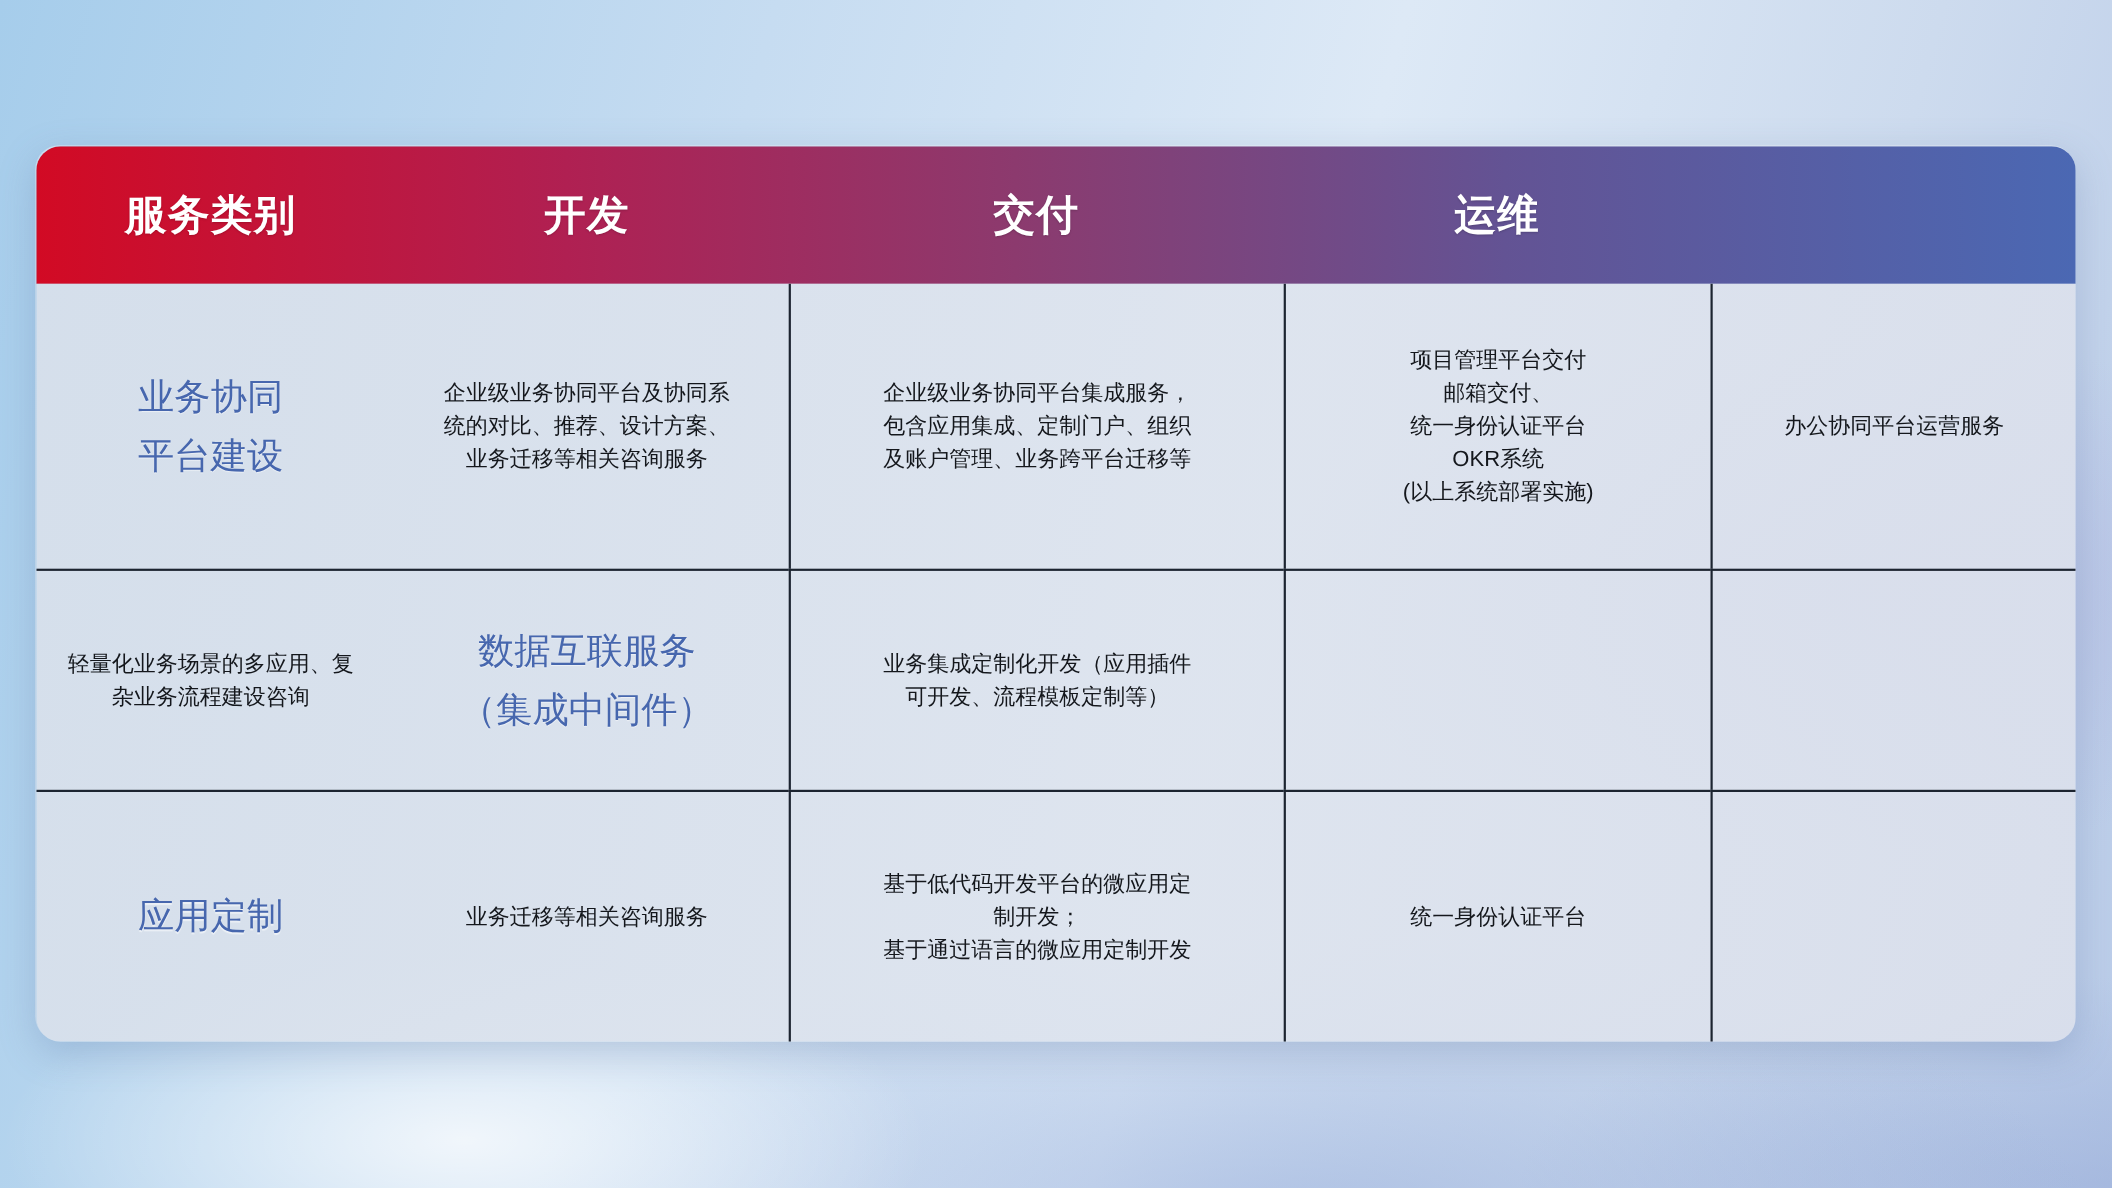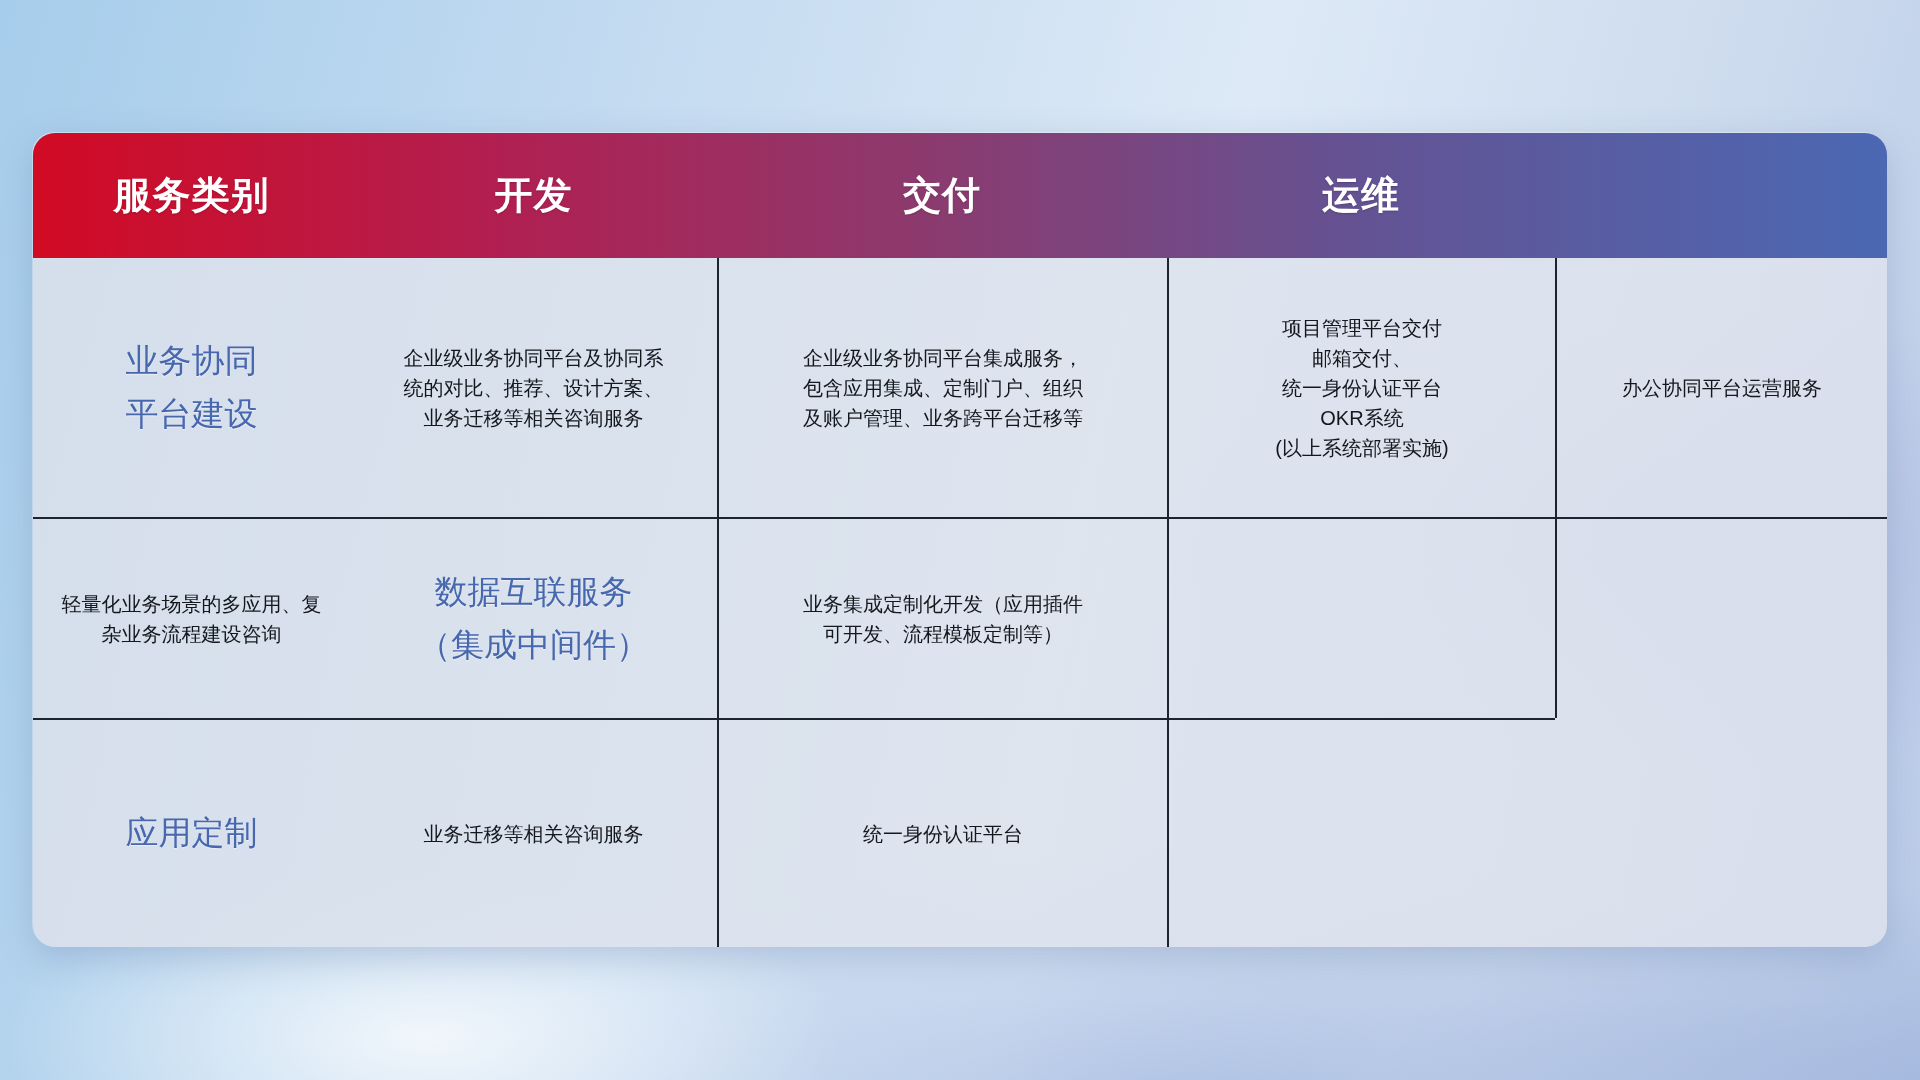--- a/index.html
+++ b/index.html
@@ -95,18 +95,21 @@
 杂业务流程建设咨询</div>
       <div class="cell cat bt">数据互联服务
 （集成中间件）</div>
       <div class="cell bt bl">业务集成定制化开发（应用插件
 可开发、流程模板定制等）</div>
       <div class="cell bt bl"></div>
       <div class="cell bt bl"></div>
 
       <div class="cell cat bt">应用定制</div>
       <div class="cell bt">业务迁移等相关咨询服务</div>
+      <div class="cell bt bl">基于低代码开发平台的微应用定
+制开发；
+基于通过语言的微应用定制开发</div>
       <div class="cell bt bl">统一身份认证平台</div>
       <div class="cell bt bl"></div>
     </div>
 
   </div>
 </div>
 
 </body></html>

